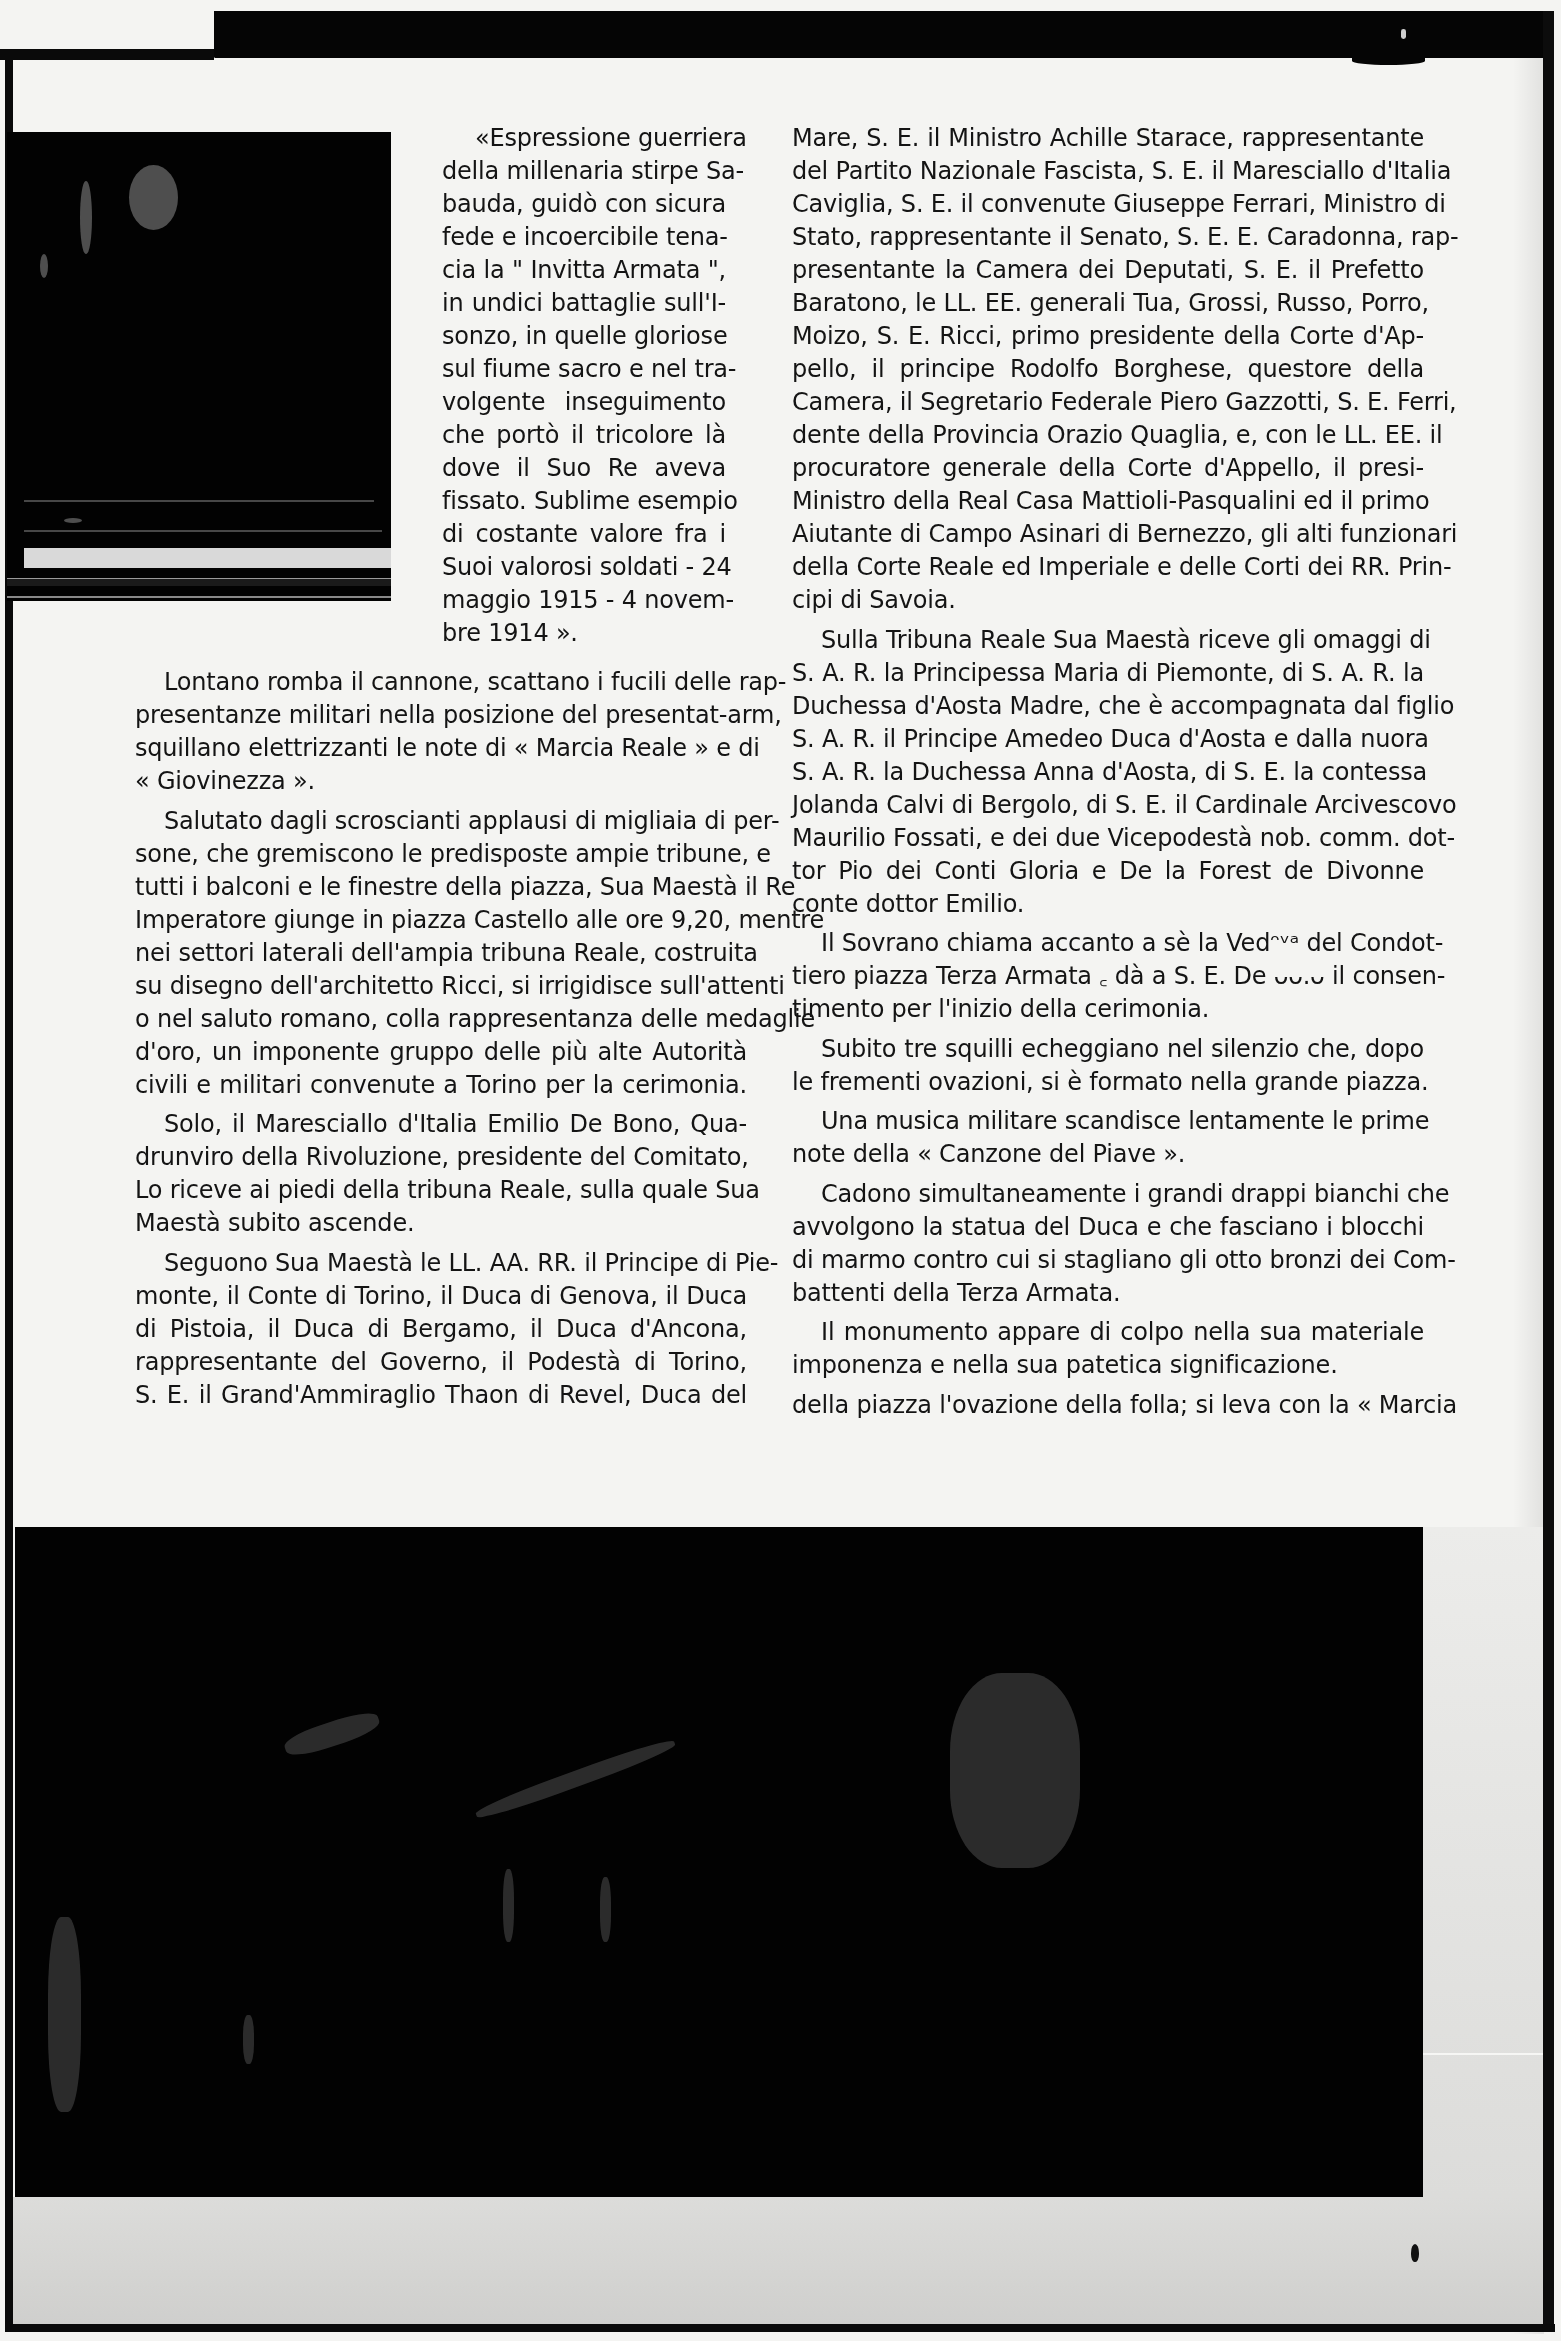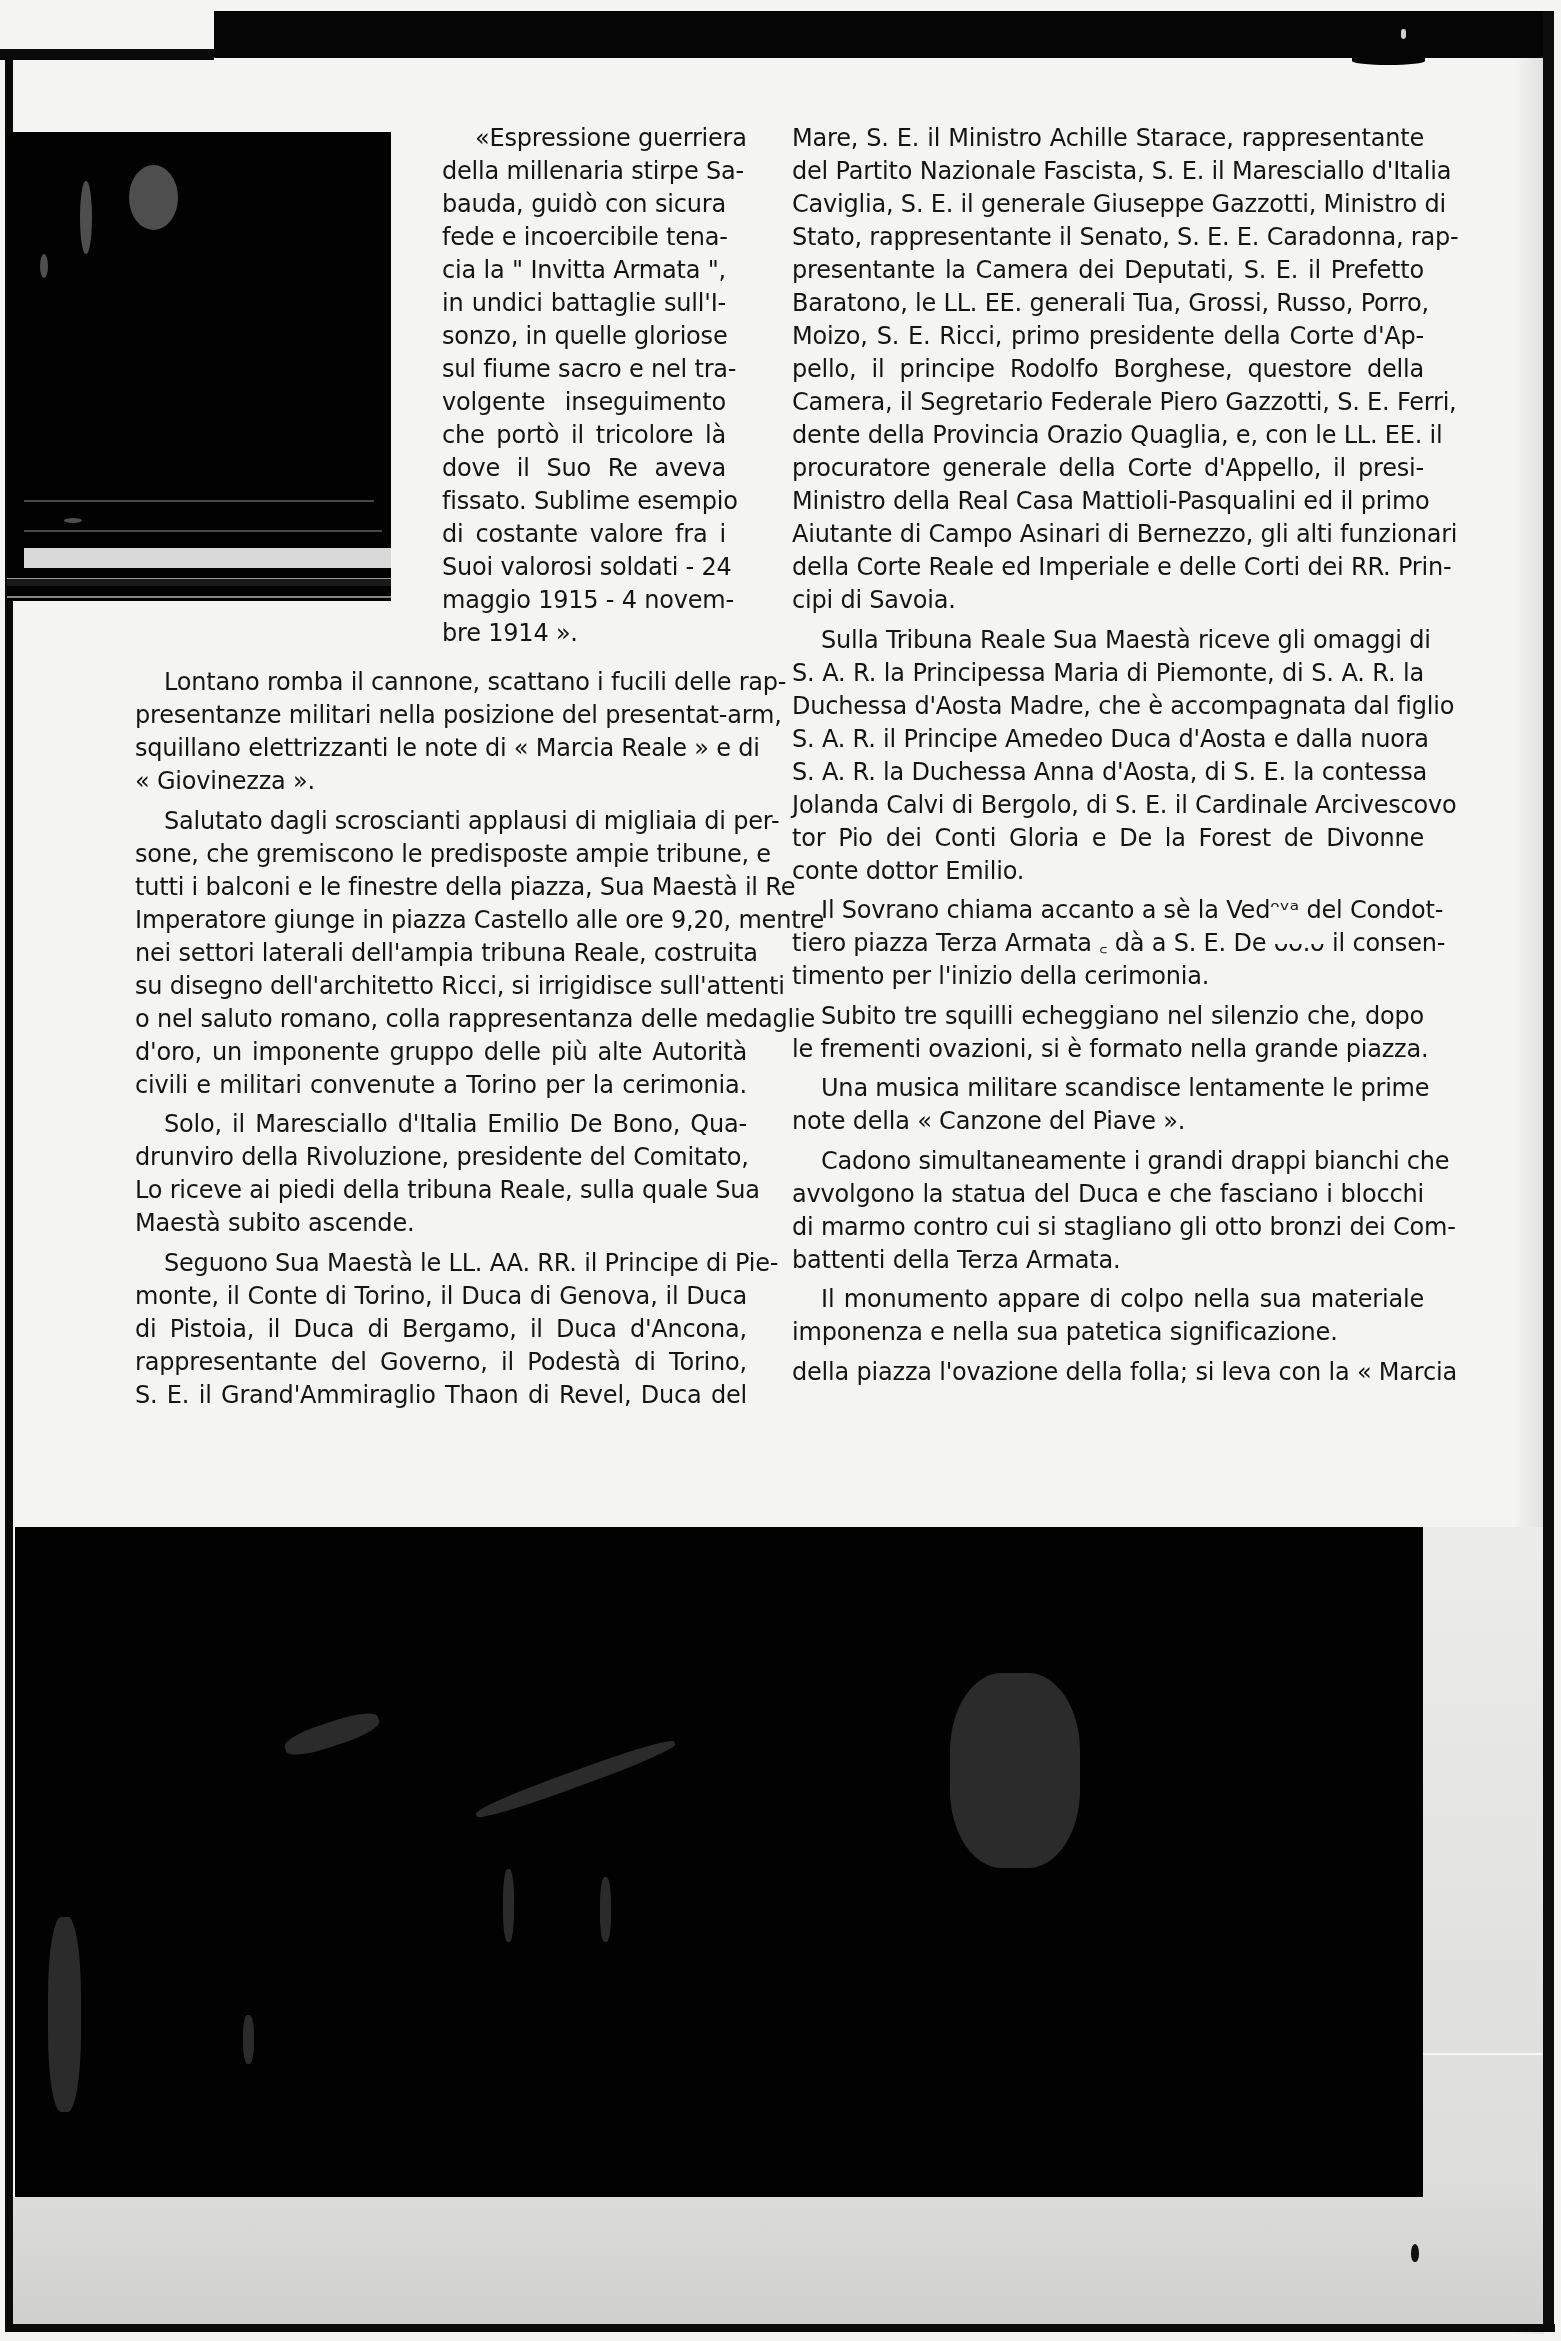--- a/index.html
+++ b/index.html
@@ -121,41 +121,42 @@
       <span class="line">di Pistoia, il Duca di Bergamo, il Duca d'Ancona,</span>
       <span class="line">rappresentante del Governo, il Podestà di Torino,</span>
       <span class="line">S. E. il Grand'Ammiraglio Thaon di Revel, Duca del</span>
     </div>
   </div>
 
   <div class="col right-col">
     <div class="para">
       <span class="line">Mare, S. E. il Ministro Achille Starace, rappresentante</span>
       <span class="line">del Partito Nazionale Fascista, S. E. il Maresciallo d'Italia</span>
-      <span class="line">Caviglia, S. E. il generale Giuseppe Gazzotti, Ministro di</span>
+      <span class="line">Caviglia, S. E. il convenute Giuseppe Ferrari, Ministro di</span>
       <span class="line">Stato, rappresentante il Senato, S. E. E. Caradonna, rap-</span>
       <span class="line">presentante la Camera dei Deputati, S. E. il Prefetto</span>
       <span class="line">Baratono, le LL. EE. generali Tua, Grossi, Russo, Porro,</span>
       <span class="line">Moizo, S. E. Ricci, primo presidente della Corte d'Ap-</span>
       <span class="line">pello, il principe Rodolfo Borghese, questore della</span>
       <span class="line">Camera, il Segretario Federale Piero Gazzotti, S. E. Ferri,</span>
       <span class="line">dente della Provincia Orazio Quaglia, e, con le LL. EE. il</span>
       <span class="line">procuratore generale della Corte d'Appello, il presi-</span>
       <span class="line">Ministro della Real Casa Mattioli-Pasqualini ed il primo</span>
       <span class="line">Aiutante di Campo Asinari di Bernezzo, gli alti funzionari</span>
       <span class="line">della Corte Reale ed Imperiale e delle Corti dei RR. Prin-</span>
       <span class="line last">cipi di Savoia.</span>
     </div>
     <div class="para">
       <span class="line indent">Sulla Tribuna Reale Sua Maestà riceve gli omaggi di</span>
       <span class="line">S. A. R. la Principessa Maria di Piemonte, di S. A. R. la</span>
       <span class="line">Duchessa d'Aosta Madre, che è accompagnata dal figlio</span>
       <span class="line">S. A. R. il Principe Amedeo Duca d'Aosta e dalla nuora</span>
       <span class="line">S. A. R. la Duchessa Anna d'Aosta, di S. E. la contessa</span>
       <span class="line">Jolanda Calvi di Bergolo, di S. E. il Cardinale Arcivescovo</span>
+      <span class="line">Maurilio Fossati, e dei due Vicepodestà nob. comm. dot-</span>
       <span class="line">tor Pio dei Conti Gloria e De la Forest de Divonne</span>
       <span class="line last">conte dottor Emilio.</span>
     </div>
     <div class="para">
       <span class="line indent">Il Sovrano chiama accanto a sè la Vedᵔᵛᵃ del Condot-</span>
       <span class="line">tiero piazza Terza Armata ꜀ dà a S. E. De ᴗᴗ.ᴗ il consen-</span>
       <span class="line last">timento per l'inizio della cerimonia.</span>
     </div>
     <div class="para">
       <span class="line indent">Subito tre squilli echeggiano nel silenzio che, dopo</span>

